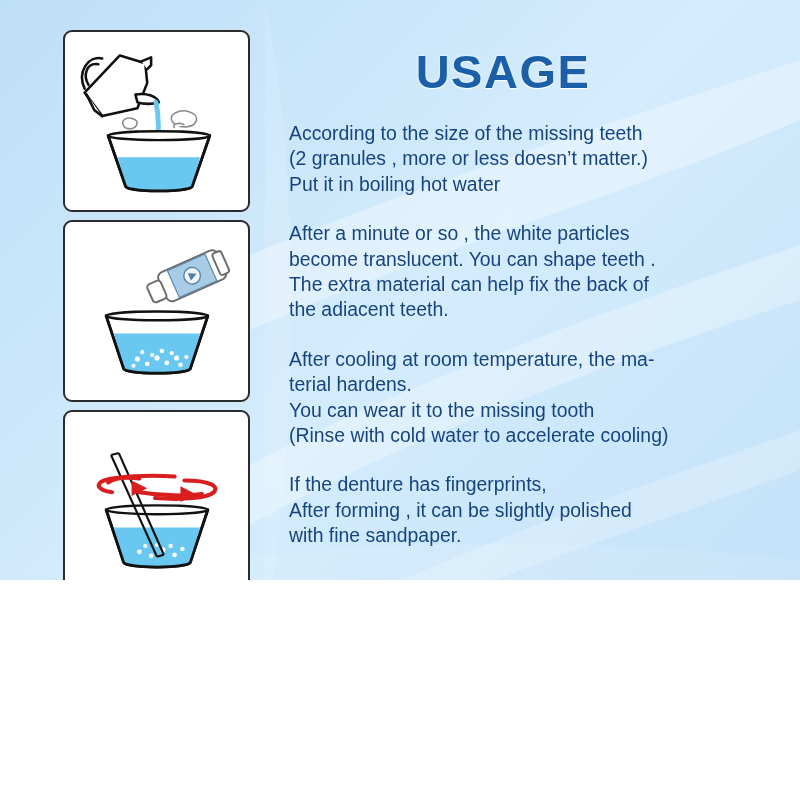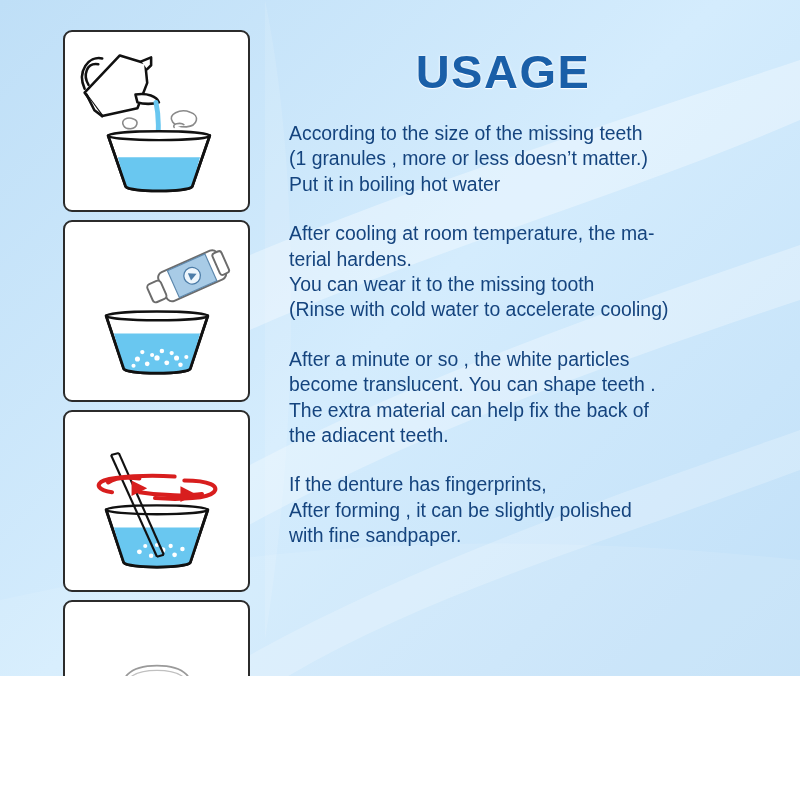--- a/index.html
+++ b/index.html
@@ -3,21 +3,21 @@
 <meta charset="utf-8">
 <style>
   html, body {
     margin: 0;
     padding: 0;
     background: #ffffff;
   }
   #page {
     position: relative;
     width: 800px;
-    height: 676px;
+    height: 580px;
     overflow: hidden;
     font-family: "Liberation Sans", sans-serif;
     background: linear-gradient(145deg, #bfdff7 0%, #cbe6fb 28%, #d8eefd 52%, #c5e2fa 78%, #bfdff7 100%);
   }
   .swoosh-svg { position: absolute; inset: 0; width: 800px; height: 800px; }
 
   
   .panel-col {
     position: absolute;
     left: 63px;
@@ -219,28 +219,28 @@
           <path d="M68,76 C80,68 108,68 120,76" fill="none" stroke="#c0c0c0" stroke-width="1.2"></path>
         </g>
       </svg>
     </div>
   </div>
 
   <div class="content">
     <h1 class="title">USAGE</h1>
 
     <p class="para">According to the size of the missing teeth
-(1 granules , more or less doesn’t matter.)
+(2 granules , more or less doesn’t matter.)
 Put it in boiling hot water</p>
+    <p class="para">After a minute or so , the white particles
+become translucent. You can shape teeth .
+The extra material can help fix the back of
+the adiacent teeth.</p>
     <p class="para">After cooling at room temperature, the ma-
 terial hardens.
 You can wear it to the missing tooth
 (Rinse with cold water to accelerate cooling)</p>
-    <p class="para">After a minute or so , the white particles
-become translucent. You can shape teeth .
-The extra material can help fix the back of
-the adiacent teeth.</p>
     <p class="para">If the denture has fingerprints,
 After forming , it can be slightly polished
 with fine sandpaper.</p>
   </div>
 
 </div>
 
 </body></html>

